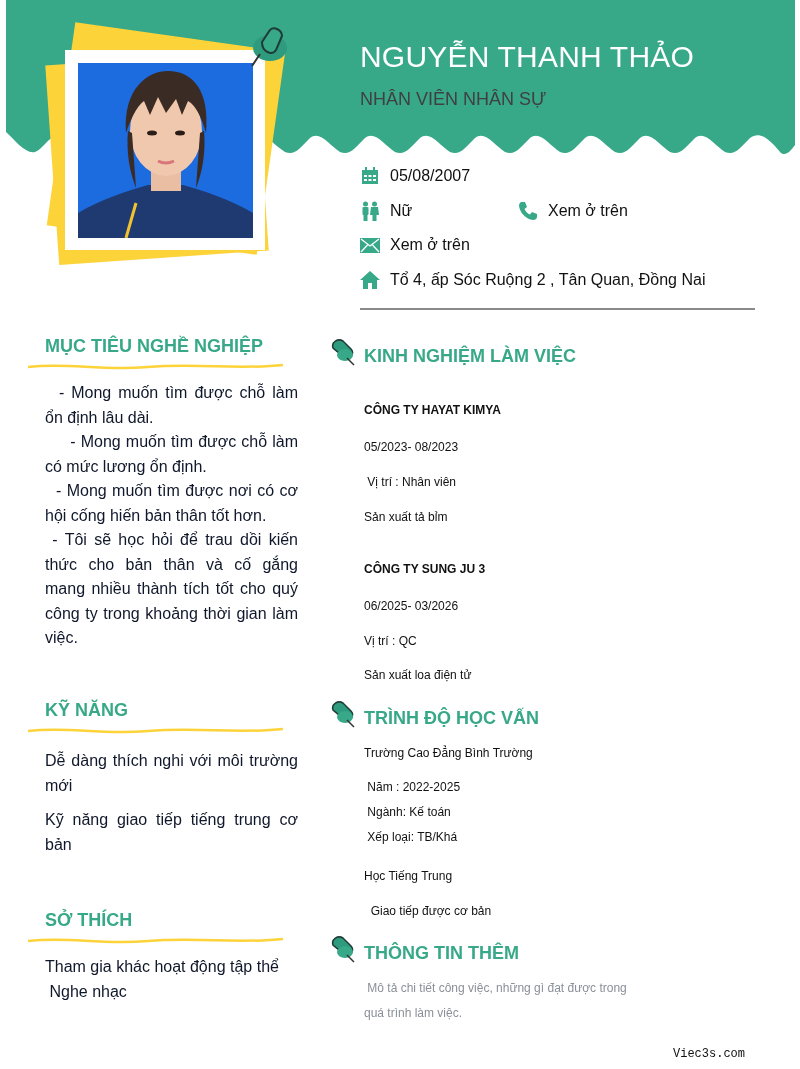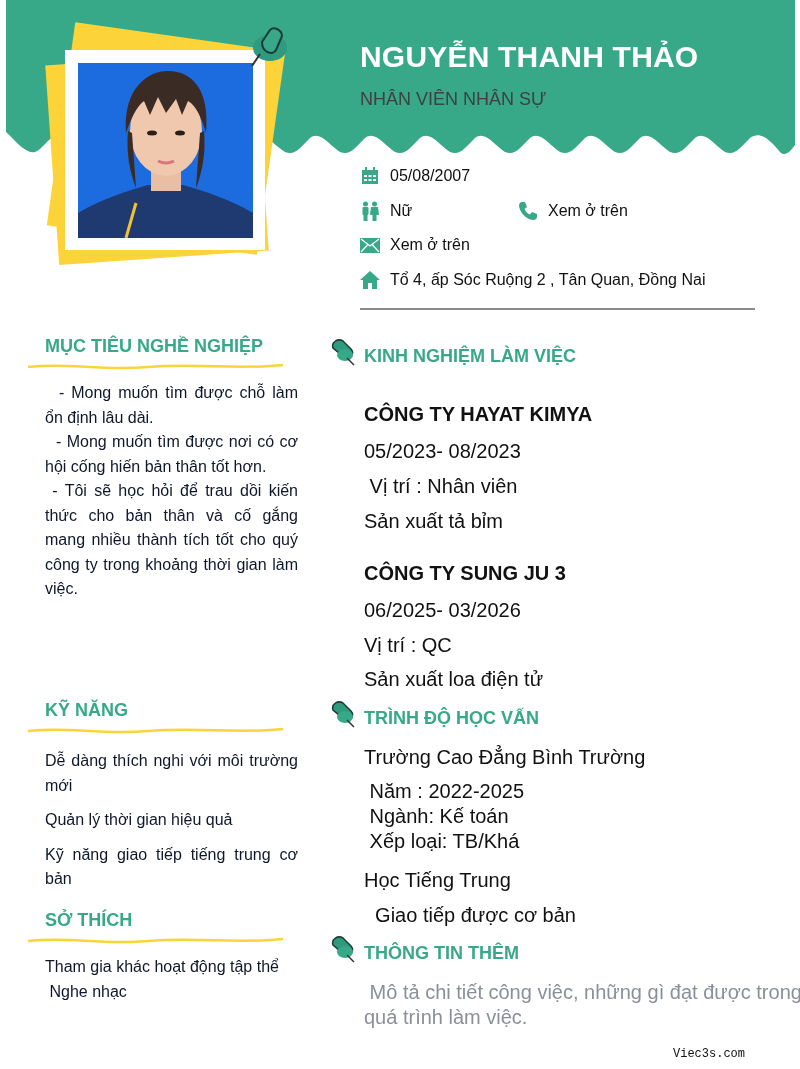--- a/index.html
+++ b/index.html
@@ -11,36 +11,36 @@
 
   .photo-frame-wrap { position: absolute; left: 40px; top: 28px; width: 240px; height: 245px; }
   .sticky-paper { position: absolute; background: #fdd33a; }
   .sticky-1 { left: 20px; top: 8px; width: 212px; height: 205px; transform: rotate(8deg); }
   .sticky-2 { left: 12px; top: 30px; width: 210px; height: 200px; transform: rotate(-4deg); }
   .photo-frame { position: absolute; left: 25px; top: 22px; width: 200px; height: 200px; background: #fff; }
   .photo { position: absolute; left: 13px; top: 13px; width: 175px; height: 175px; background: #1c6bdf; overflow: hidden; }
   .photo svg { display:block; }
   .pin-top { position: absolute; left: 208px; top: -4px; width: 40px; height: 46px; }
 
-  .name { position: absolute; left: 360px; top: 40px; font-size: 30px; font-weight: bold; color: #fff; letter-spacing: 0.2px; }
+  .name { position: absolute; left: 360px; top: 40px; font-size: 30px; font-weight: normal; color: #fff; letter-spacing: 0.2px; }
   .job-title { position: absolute; left: 360px; top: 89px; font-size: 18px; color: #404040; }
 
   .contact { position: absolute; left: 360px; top: 162px; width: 395px; font-size: 16px; color: #111; }
   .contact-row { position: absolute; display: flex; align-items: center; height: 24px; white-space: nowrap; }
   .contact-row .ic { width: 20px; height: 20px; margin-right: 10px; display: flex; align-items: center; justify-content: center; }
   .contact-divider { position: absolute; left: 0; top: 146px; width: 395px; height: 2px; background: #8a8a8a; }
 
   .left-col { position: absolute; left: 45px; width: 253px; }
   .section-title-left { font-size: 18px; font-weight: bold; color: #37a888; }
   .wavy { position: absolute; left: 28px; width: 255px; height: 10px; }
   .para { font-size: 16px; line-height: 24.5px; text-align: justify; color: #0f172a; }
 
   .right-title { position: absolute; left: 364px; font-size: 18px; font-weight: bold; color: #37a888; white-space: nowrap; }
   .pin-sm { position: absolute; left: 330px; width: 26px; height: 28px; }
-  .rt { position: absolute; left: 364px; font-size: 20px; color: #111; white-space: nowrap; }
+  .rt { position: absolute; left: 364px; font-size: 12px; color: #111; white-space: nowrap; }
   .rt.bold { font-weight: bold; }
   .rt.muted { color: #8a8f98; }
 
   .footer-brand { position: absolute; left: 673px; top: 1047px; font-family: "Liberation Mono", "DejaVu Sans Mono", monospace; font-size: 12px; color: #111; }
 </style>
 </head>
 <body>
 
 <div class="header-band">
   <svg width="800" height="170" viewBox="0 0 800 170">
@@ -148,33 +148,33 @@
 </div>
 
 <div class="left-col" style="top:336px;">
   <div class="section-title-left">MỤC TIÊU NGHỀ NGHIỆP</div>
 </div>
 <svg class="wavy" style="top:362px;" viewBox="0 0 255 10">
     <path d="M0 5 C40 0 70 9 120 5 C170 1 210 8 255 3" stroke="#fdd33a" stroke-width="2.5" fill="none"></path>
   </svg>
 <div class="left-col para" style="top:381px;">
   <div style="white-space:pre-wrap;">  - Mong muốn tìm được chỗ làm ổn định lâu dài.</div>
+  <div style="white-space:pre-wrap;">     - Mong muốn tìm được chỗ làm có mức lương ổn định.</div>
   <div style="white-space:pre-wrap;">  - Mong muốn tìm được nơi có cơ hội cống hiến bản thân tốt hơn.</div>
   <div style="white-space:pre-wrap;"> - Tôi sẽ học hỏi để trau dồi kiến thức cho bản thân và cố gắng mang nhiều thành tích tốt cho quý công ty trong khoảng thời gian làm việc.</div>
 </div>
 
 <div class="left-col" style="top:700px;">
   <div class="section-title-left">KỸ NĂNG</div>
 </div>
 <svg class="wavy" style="top:726px;" viewBox="0 0 255 10">
     <path d="M0 5 C40 0 70 9 120 5 C170 1 210 8 255 3" stroke="#fdd33a" stroke-width="2.5" fill="none"></path>
   </svg>
 <div class="left-col para" style="top:749px;">
   <div style="margin-bottom:10px;">Dễ dàng thích nghi với môi trường mới</div>
-  <div style="margin-bottom:10px;">Quản lý thời gian hiệu quả</div>
   <div>Kỹ năng giao tiếp tiếng trung cơ bản</div>
 </div>
 
 <div class="left-col" style="top:910px;">
   <div class="section-title-left">SỞ THÍCH</div>
 </div>
 <svg class="wavy" style="top:936px;" viewBox="0 0 255 10">
     <path d="M0 5 C40 0 70 9 120 5 C170 1 210 8 255 3" stroke="#fdd33a" stroke-width="2.5" fill="none"></path>
   </svg>
 <div class="left-col para" style="top:955px;text-align:left;">

